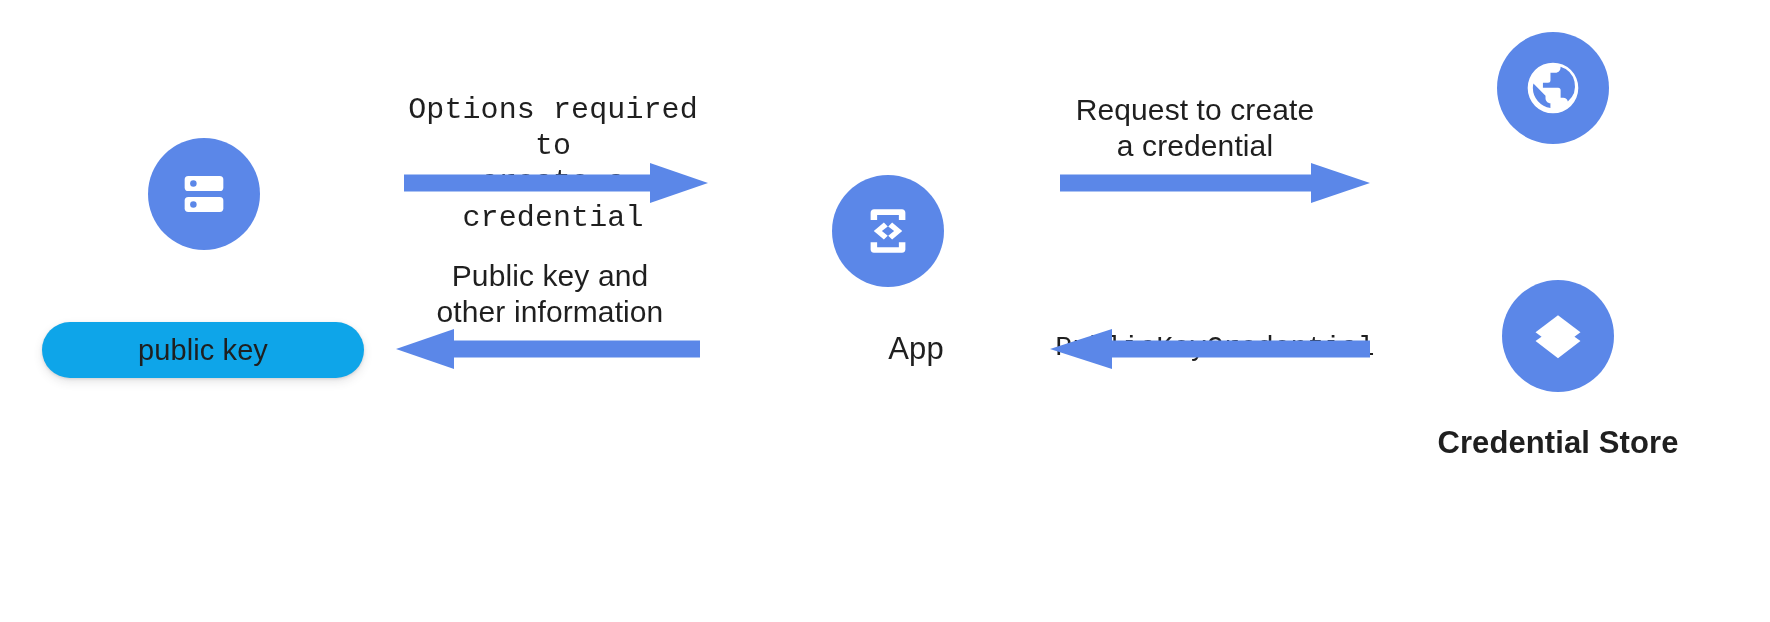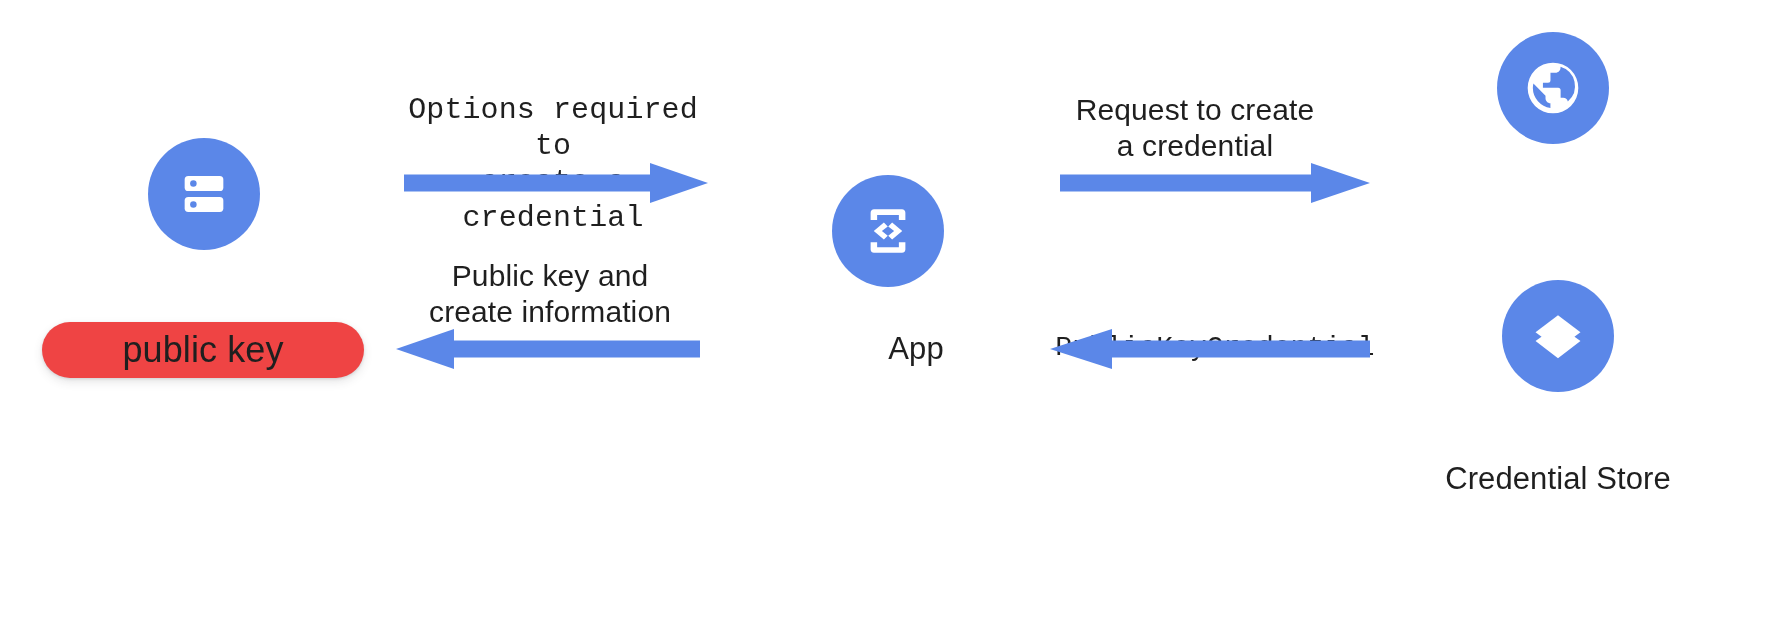--- a/index.html
+++ b/index.html
@@ -38,29 +38,29 @@
     font-size: 31px;
     line-height: 37px;
     font-weight: 400;
     letter-spacing: 0.1px;
     white-space: pre-line;
   }
 
   
   .chip {
     position: absolute;
-    background: #ef4444;
+    background: #0ea5e9;
     border-radius: 40px;
     box-shadow: 0 1px 3px rgba(60,64,67,0.16),
                 0 4px 10px rgba(60,64,67,0.13);
     display: flex;
     align-items: center;
     justify-content: center;
     color: #1f1f1f;
-    font-size: 36px;
+    font-size: 29px;
     letter-spacing: 0.1px;
   }
 
   
   .caption {
     position: absolute;
     text-align: center;
     color: #1f1f1f;
     font-size: 30px;
     line-height: 36px;
@@ -97,21 +97,21 @@
   <div class="caption" style="left:383px; top:92px; width:340px;font-family:Liberation Mono, monospace;">Options required to
 create a credential</div>
   <div class="arrow" style="left:404px; top:160px;">
     <svg width="304" height="46" viewBox="0 0 304 46" aria-hidden="true">
       <rect x="0" y="14.5" width="250" height="17" fill="#5b87e8"></rect>
       <polygon points="246,3 304,23 246,43" fill="#5b87e8"></polygon>
     </svg>
   </div>
 
   <div class="caption" style="left:380px; top:258px; width:340px;">Public key and
-create information</div>
+other information</div>
   <div class="arrow" style="left:396px; top:326px;">
     <svg width="304" height="46" viewBox="0 0 304 46" aria-hidden="true">
       <rect x="54" y="14.5" width="250" height="17" fill="#5b87e8"></rect>
       <polygon points="58,3 0,23 58,43" fill="#5b87e8"></polygon>
     </svg>
   </div>
 
   <div class="node-icon" style="left:832px; top:175px; width:112px; height:112px;">
     <span>
       <svg width="60" height="60" viewBox="0 0 24 24" aria-hidden="true">
@@ -150,15 +150,15 @@
   </div>
 
   <div class="node-icon" style="left:1502px; top:280px; width:112px; height:112px;">
     <span>
       <svg width="58" height="58" viewBox="0 0 24 24" aria-hidden="true">
         <polygon points="12,3.4 21.3,10.4 12,17.4 2.7,10.4" fill="#ffffff"></polygon>
         <polygon points="12,21.2 2.7,14.1 5.6,11.95 12,16.8 18.4,11.95 21.3,14.1" fill="#ffffff"></polygon>
       </svg>
     </span>
   </div>
-  <div class="node-label" style="left:1408px; top:460px; width:300px;">Credential Store</div>
+  <div class="node-label" style="left:1408px; top:424px; width:300px;font-weight:bold;">Credential Store</div>
 
 </div>
 
 </body></html>

